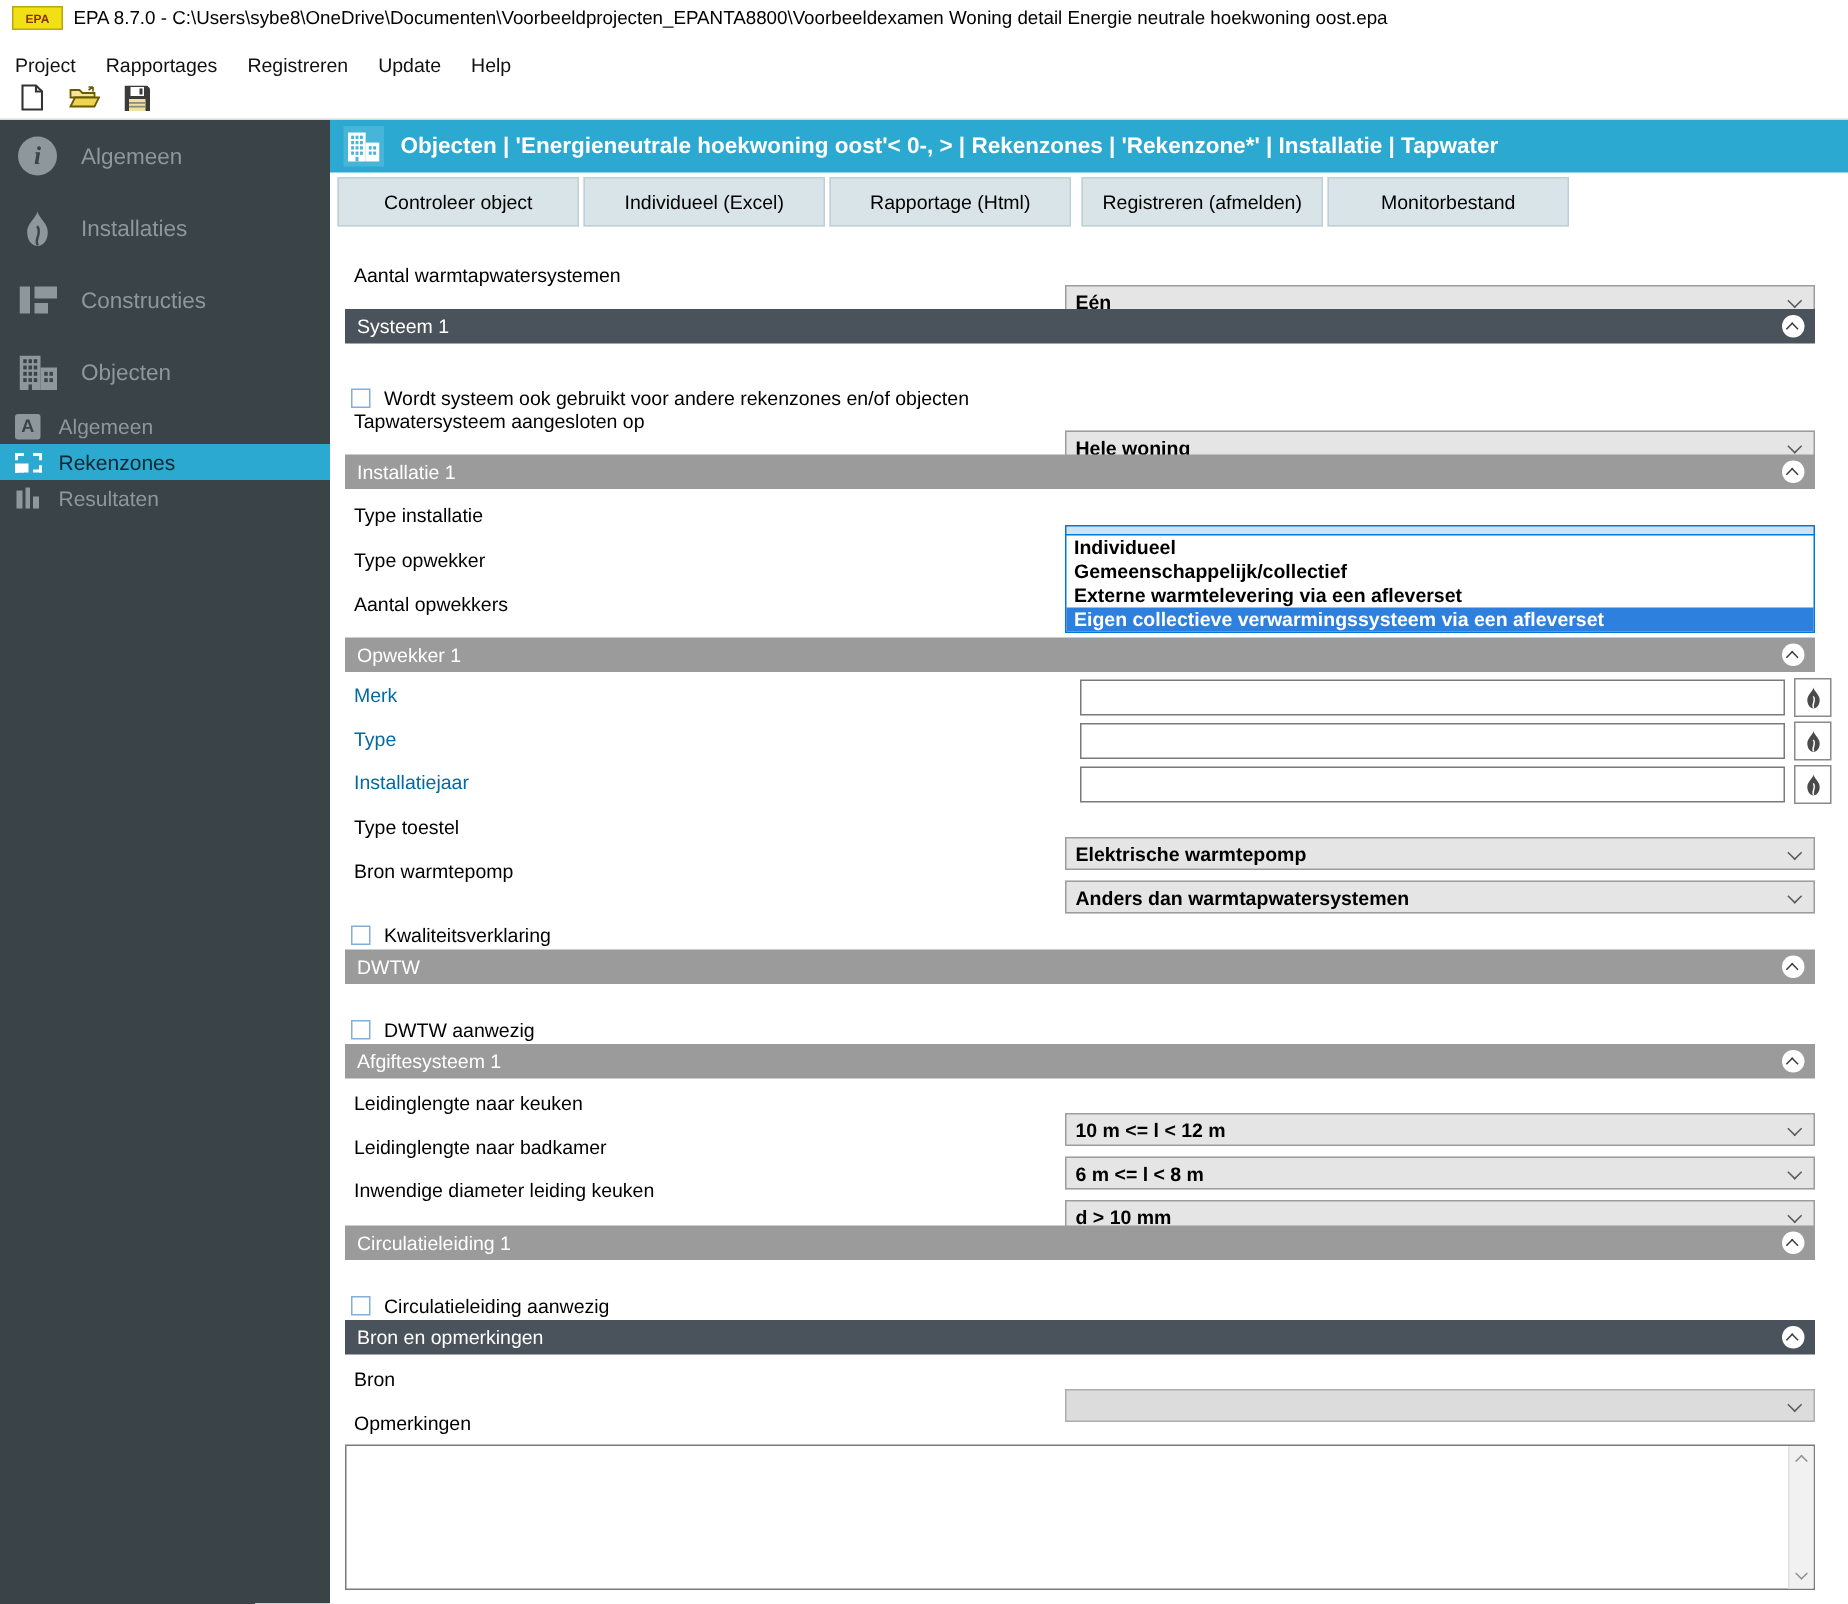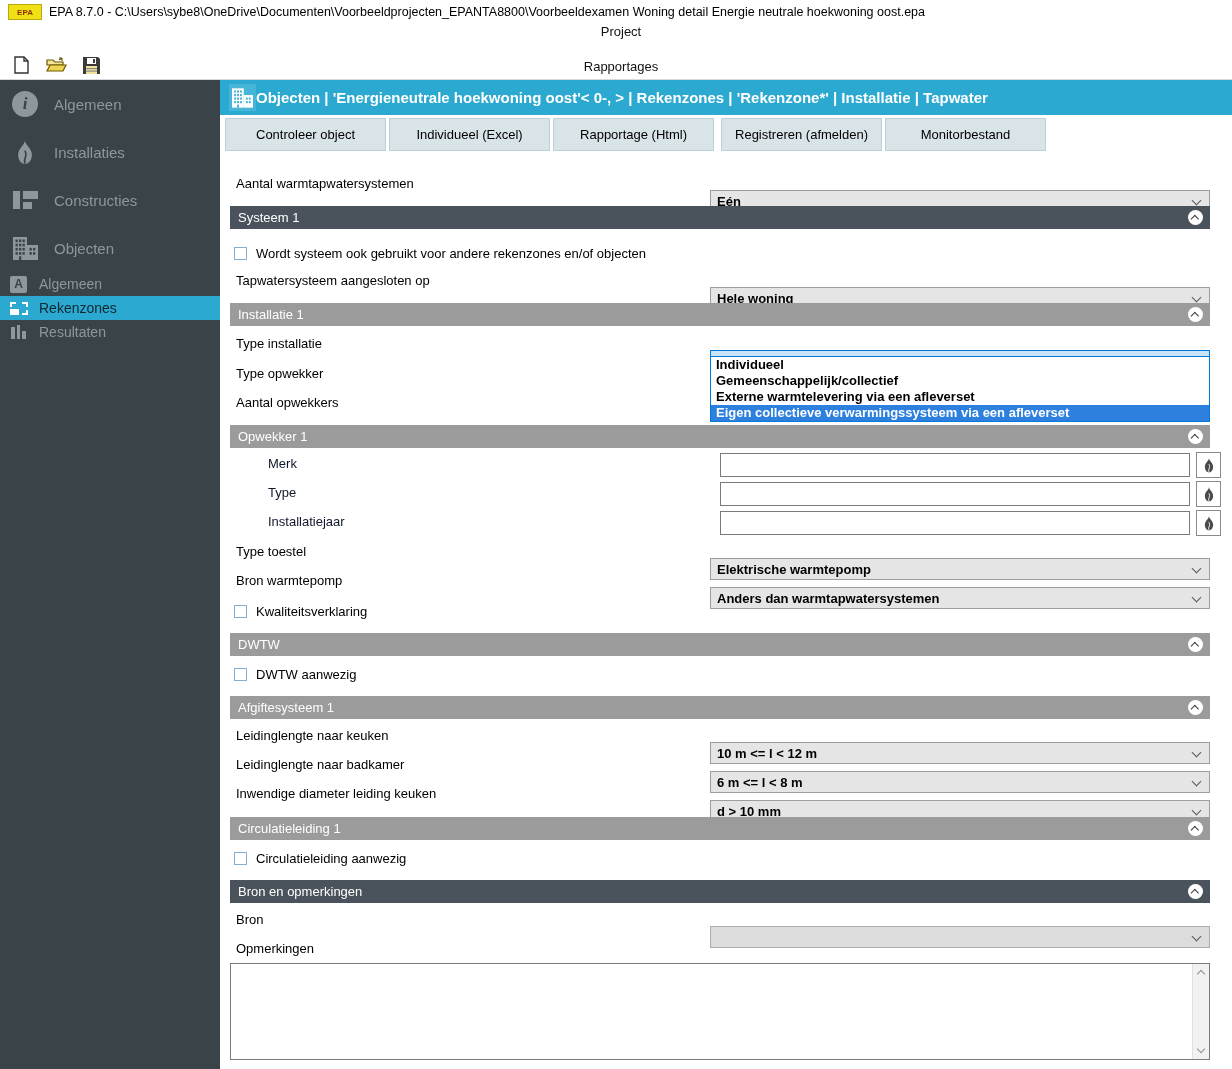--- a/index.html
+++ b/index.html
@@ -2,21 +2,21 @@
 <html><head>
 <meta charset="utf-8">
 <style>
   * { margin:0; padding:0; box-sizing:border-box; }
   html,body { width:1232px; height:1069px; background:#fff; font-family:"Liberation Sans", sans-serif; overflow:hidden; }
 
   
   .titlebar { height:24px; display:flex; align-items:center; gap:7px; padding-left:8px; background:#fff; }
   .appicon { width:34px; height:16px; background:#F2E017; border:1px solid #b7a80e; color:#8a2f00; font-size:8px; font-weight:bold; display:flex; align-items:center; justify-content:center; letter-spacing:0; }
   .titletext { font-size:12.5px; color:#000; }
-  .menubar { height:27px; display:flex; align-items:center; gap:20px; padding-left:10px; font-size:13px; color:#111;flex-direction:column; }
+  .menubar { height:27px; display:flex; align-items:flex-end; gap:20px; padding-left:10px; font-size:13px; color:#111; }
   .menubar span { cursor:default; }
   .toolbar { height:29px; display:flex; align-items:center; gap:13px; padding-left:10px; border-bottom:1px solid #d9d9d9; }
   .tbtn { width:22px; height:20px; display:flex; align-items:center; justify-content:center; }
 
   
   .main { display:flex; height:989px; }
   .sidebar { width:220px; background:#3A4347; flex:none; }
   .content { position:relative; width:1012px; height:989px; background:#fff; }
 
   
@@ -26,44 +26,44 @@
   .side-sub { height:24px; display:flex; align-items:center; gap:11px; padding-left:9px; color:#8D979C; font-size:14px; }
   .side-sub.selected { background:#2BA9D1; color:#10282F; }
   .sub-icon { width:19px; height:19px; display:flex; align-items:center; justify-content:center; flex:none; }
   .a-badge { width:17px; height:17px; border-radius:2px; background:#8D979C; color:#3A4347; font-size:12px; font-weight:bold; display:flex; align-items:center; justify-content:center; }
   .zone-ic { width:18px; height:13px; border:2px dashed #fff; position:relative; }
   .zone-ic::after { content:""; position:absolute; left:-2px; bottom:-2px; width:9px; height:6px; background:#fff; }
   .bars { display:flex; align-items:flex-end; gap:2px; height:14px; }
   .bars i { display:block; width:3.5px; background:#8D979C; }
 
   
-  .pagehead { position:absolute; top:0; left:0; width:1012px; height:35px; background:#2BA9D1; display:flex; align-items:center; padding-left:9px; }
+  .pagehead { position:absolute; top:0; left:0; width:1012px; height:35px; background:#2BA9D1; display:flex; align-items:center; gap:11px; padding-left:9px; }
   .pagehead .iconbox { width:27px; height:27px; background:#47B5D8; display:flex; align-items:center; justify-content:center; }
   .pagehead .crumb { color:#fff; font-size:15px; font-weight:bold; }
   .actions { position:absolute; top:38px; left:5px; display:flex; }
   .abtn { width:161px; height:33px; background:#D9E4E8; border:1px solid #bdd0d5; font-size:13px; color:#000; display:flex; align-items:center; justify-content:center; margin-right:3px; font-family:"Liberation Sans",sans-serif; }
   .abtn.gap { margin-left:4px; }
 
   
   .row { position:absolute; left:10px; width:980px; height:22px; }
   .flabel { position:absolute; left:6px; top:0; line-height:22px; font-size:13px; color:#000; }
-  .flabel.dim { color:#0f172a;margin-left:32px; }
+  .flabel.dim { color:#0369a1; }
   .dropdown { position:absolute; left:480px; top:17px; width:500px; height:22px; background:#E5E5E5; border:1px solid #9D9D9D; display:flex; align-items:center; padding-left:6px; font-size:13px; font-weight:bold; color:#000; }
   .dropdown.disabled { background:#DCDCDC; border-color:#ADADAD; }
   .dropdown.open { background:#CCE4F7; border:1px solid #0078D7; }
   .chev { position:absolute; right:9px; top:6px; width:7px; height:7px; border-right:1.6px solid #5a5a5a; border-bottom:1.6px solid #5a5a5a; transform:rotate(45deg); }
   .droplist { position:absolute; left:490px; width:500px; background:#fff; border:1px solid #0078D7; z-index:5; }
   .opt { height:16px; line-height:16px; font-size:13px; font-weight:bold; padding-left:5px; color:#000; white-space:nowrap; }
   .opt.hl { background:#2D80DE; color:#fff; }
   .sect { position:absolute; left:10px; width:980px; height:23px; color:#fff; font-size:13px; display:flex; align-items:center; padding-left:8px; }
   .sect.dark { background:#4A535B; }
   .sect.light { background:#9B9B9B; }
   .collapse { position:absolute; right:7px; top:4px; width:15px; height:15px; border-radius:50%; background:#fff; }
   .collapse::after { content:""; position:absolute; left:4.4px; top:5.8px; width:4.6px; height:4.6px; border-left:1.7px solid #3a3a3a; border-top:1.7px solid #3a3a3a; transform:rotate(45deg); }
-  .chkrow { position:absolute; left:14px; height:16px; display:flex; align-items:center; gap:9px; }
+  .chkrow { position:absolute; left:14px; height:16px; display:flex; align-items:center; gap:9px;margin-top:12px; }
   .chk { width:13px; height:13px; background:#fff; border:1px solid #84AED6; flex:none; }
   .chklabel { font-size:13px; color:#000; }
   .tinput { position:absolute; left:490px; width:470px; height:24px; border:1px solid #7a7a7a; background:#fff; font-size:13px; padding:0 5px; font-family:"Liberation Sans",sans-serif; }
   .flamebtn { position:absolute; left:966px; top:-1px; width:25px; height:26px; background:#fff; border:1px solid #8a8a8a; display:flex; align-items:center; justify-content:center; padding:0; }
   .ta { position:absolute; left:10px; top:883px; width:980px; height:97px; border:1px solid #7a7a7a; background:#fff; }
   .ta .sb { position:absolute; right:0; top:0; width:17px; height:95px; background:#F1F1F1; border-left:1px solid #e0e0e0; }
   .sb .up, .sb .dn { position:absolute; left:5px; width:6px; height:6px; border-right:1.5px solid #8f8f8f; border-bottom:1.5px solid #8f8f8f; }
   .sb .up { top:7px; transform:rotate(-135deg); }
   .sb .dn { bottom:7px; transform:rotate(45deg); }
   svg { display:block; }

